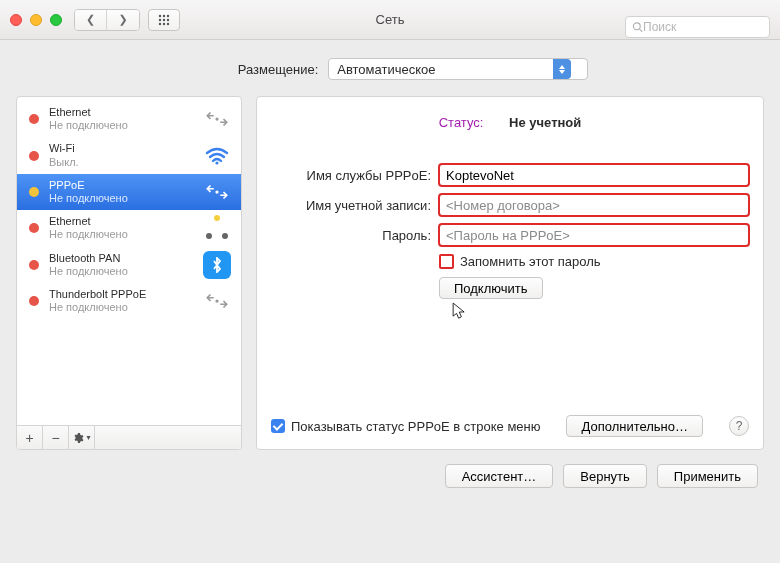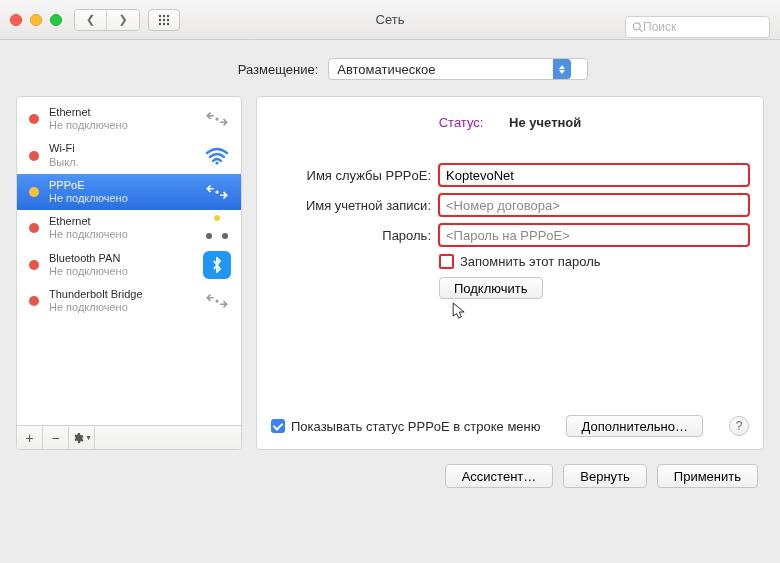--- a/index.html
+++ b/index.html
@@ -316,21 +316,21 @@
               <div class="bt">
                 <svg width="12" height="16" viewBox="0 0 12 16" fill="none" stroke="#fff" stroke-width="1.8">
                   <path d="M3 4 L9 12 L6 15 L6 1 L9 4 L3 12"></path>
                 </svg>
               </div>
             </div>
           </div>
           <div class="sideitem">
             <div class="statusdot red"></div>
             <div class="sidetxt">
-              <div class="name">Thunderbolt Bridge</div>
+              <div class="name">Thunderbolt PPPoE</div>
               <div class="sub">Не подключено</div>
             </div>
             <div class="sideicon">
               <svg viewBox="0 0 32 24" width="26" height="20">
                 <g fill="none" stroke="currentColor" stroke-width="2">
                   <path d="M4 8 L12 8 M8 4 L4 8 L8 12"></path>
                   <path d="M28 16 L20 16 M24 12 L28 16 L24 20"></path>
                 </g>
                 <circle cx="16" cy="12" r="2" fill="currentColor"></circle>
               </svg>

